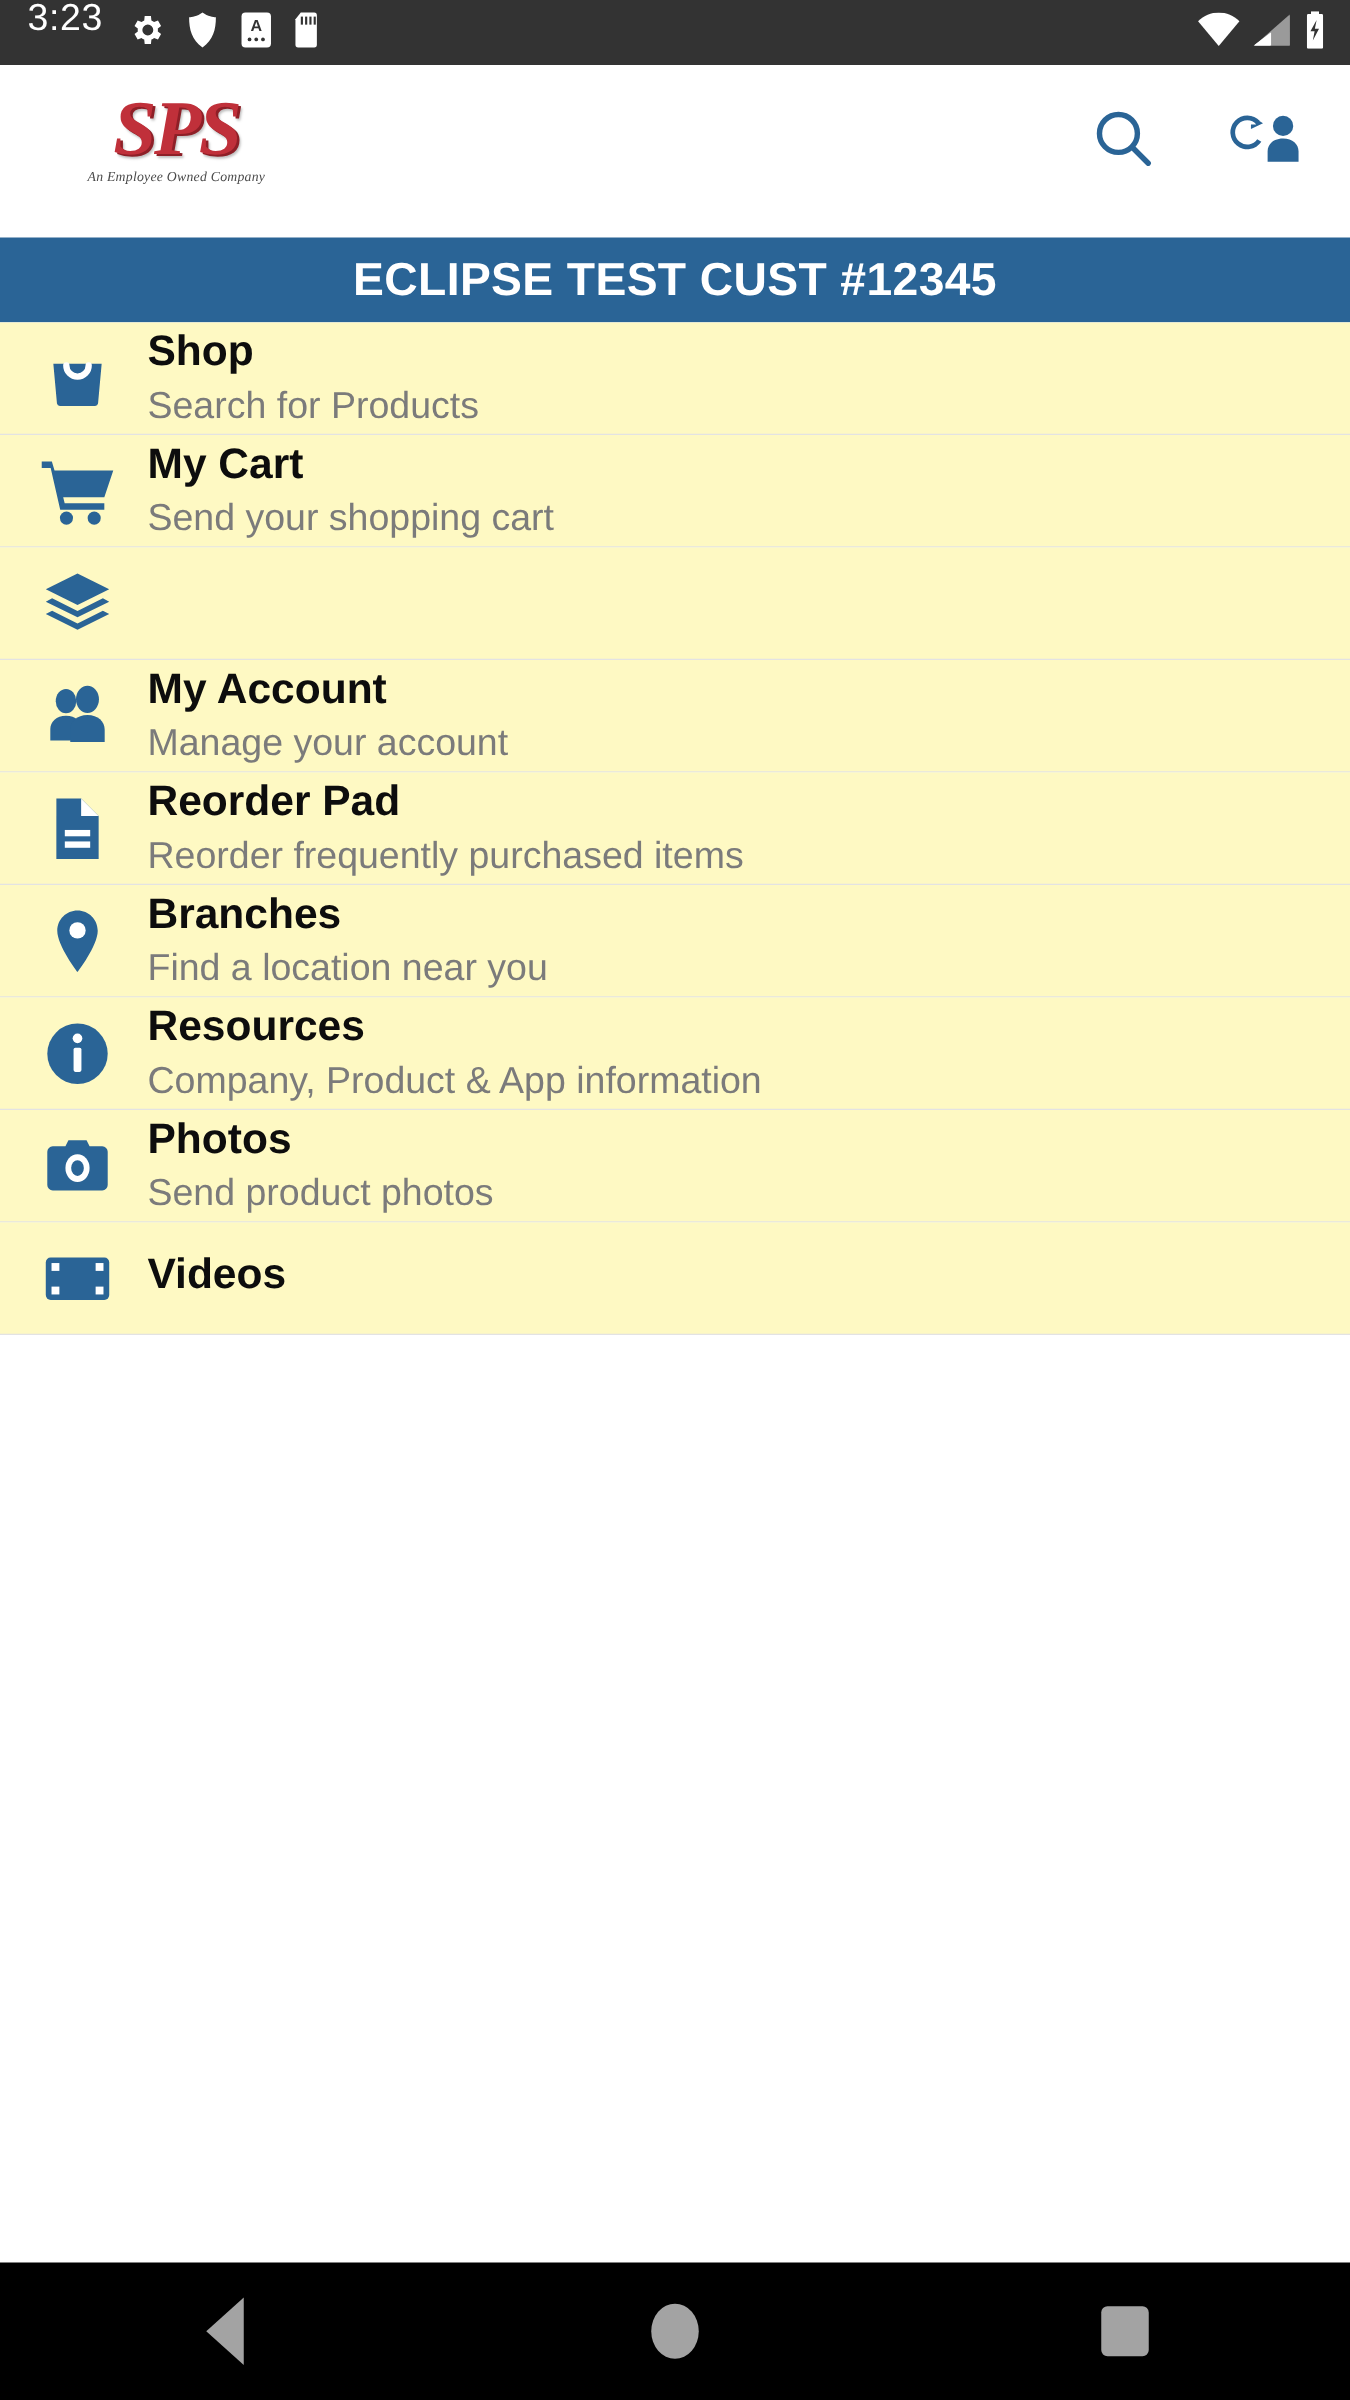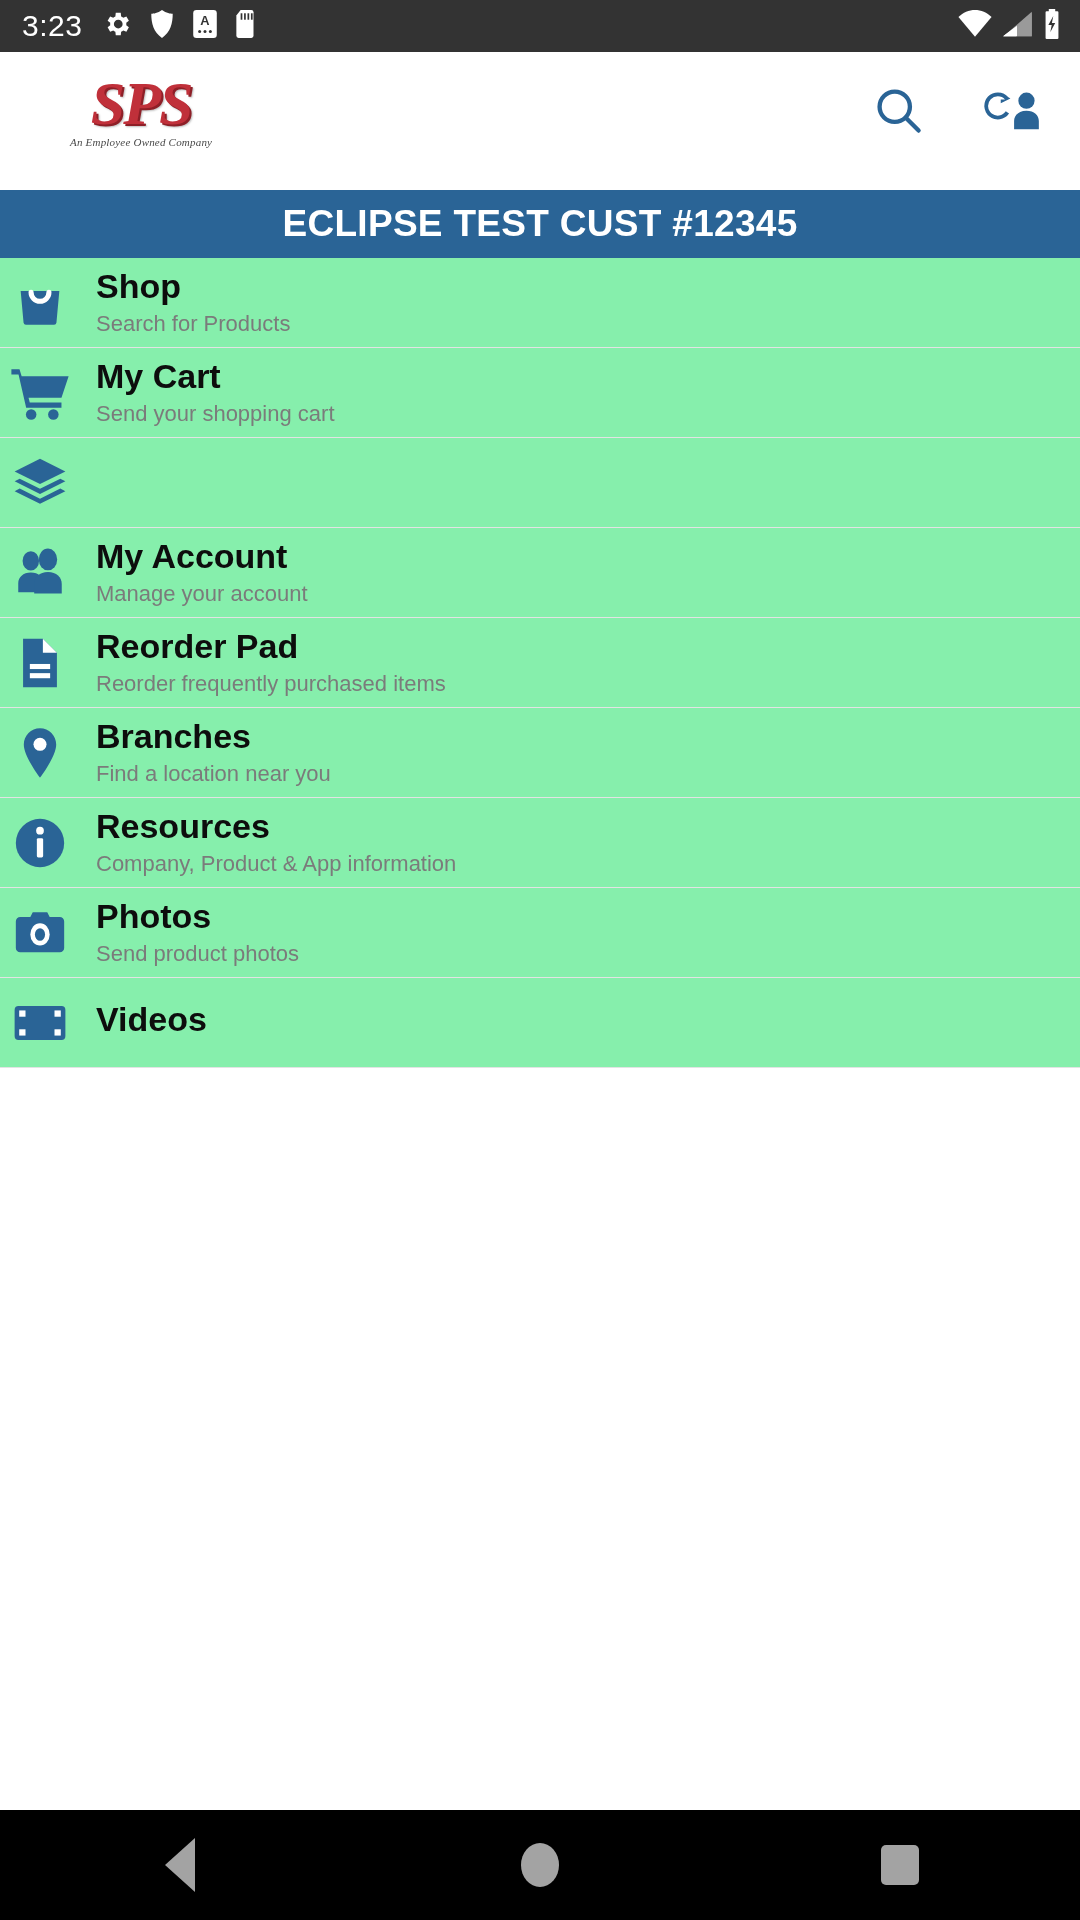--- a/index.html
+++ b/index.html
@@ -7,21 +7,21 @@
     width:1080px; height:1920px;
     background:#ffffff;
     font-family:"Liberation Sans", sans-serif;
     overflow:hidden;
   }
   #screen { position:relative; width:1080px; height:1920px; background:#fff; }
 
   
   .statusbar {
     height:52px; background:#333333; color:#ffffff;
-    display:flex; align-items:center; padding:0 18px 0 22px;
+    display:flex; padding:0 18px 0 22px;
   }
   .status-clock { font-size:30px; letter-spacing:0.5px; font-weight:400; line-height:1; }
   .status-left-icons { display:flex; align-items:center; gap:17px; margin-left:20px; }
   .status-right { margin-left:auto; display:flex; align-items:center; gap:9px; }
   .sicon { display:block; }
 
   
   .appbar {
     height:118px; background:#ffffff;
     display:flex; align-items:center; padding:0 40px 0 70px;
@@ -51,31 +51,31 @@
     display:flex; align-items:center; justify-content:center;margin-top:20px;
   }
   .banner-text {
     color:#ffffff; font-size:37px; font-weight:bold; letter-spacing:0.3px;
   }
 
   
   .list { background:#ffffff; }
   .row {
     height:90px; display:flex; align-items:center;
-    border-bottom:1px solid #e3e3e3; 
-    background:#86efac; cursor:pointer;
+    border-bottom:1px solid #e3e3e3; padding-left:22px;
+    background:#fef9c3; cursor:pointer;
   }
   .row-icon {
     width:80px; min-width:80px; height:68px;
     display:flex; align-items:center; justify-content:center;
     color:#2a6496;
   }
   .row-body { display:flex; flex-direction:column; justify-content:center; margin-left:16px; }
   .row-title { font-size:34px; font-weight:bold; color:#0d0d0d; line-height:1.15; }
-  .row-sub { font-size:22px; color:#7b7b7b; line-height:1.2; margin-top:5px; }
+  .row-sub { font-size:30px; color:#7b7b7b; line-height:1.2; margin-top:5px; }
 
   
   .navbar {
     position:absolute; left:0; bottom:0; width:1080px; height:110px;
     background:#000000; display:flex; align-items:center; justify-content:space-around;
   }
   .nav-btn { width:150px; height:110px; display:flex; align-items:center; justify-content:center; cursor:pointer; background:none; border:none; }
   .nav-back { width:0; height:0; border-top:27px solid transparent; border-bottom:27px solid transparent; border-right:30px solid #a3a3a3; }
   .nav-home { width:38px; height:44px; background:#a3a3a3; border-radius:50%; }
   .nav-recent { width:38px; height:40px; background:#a3a3a3; border-radius:5px; }

